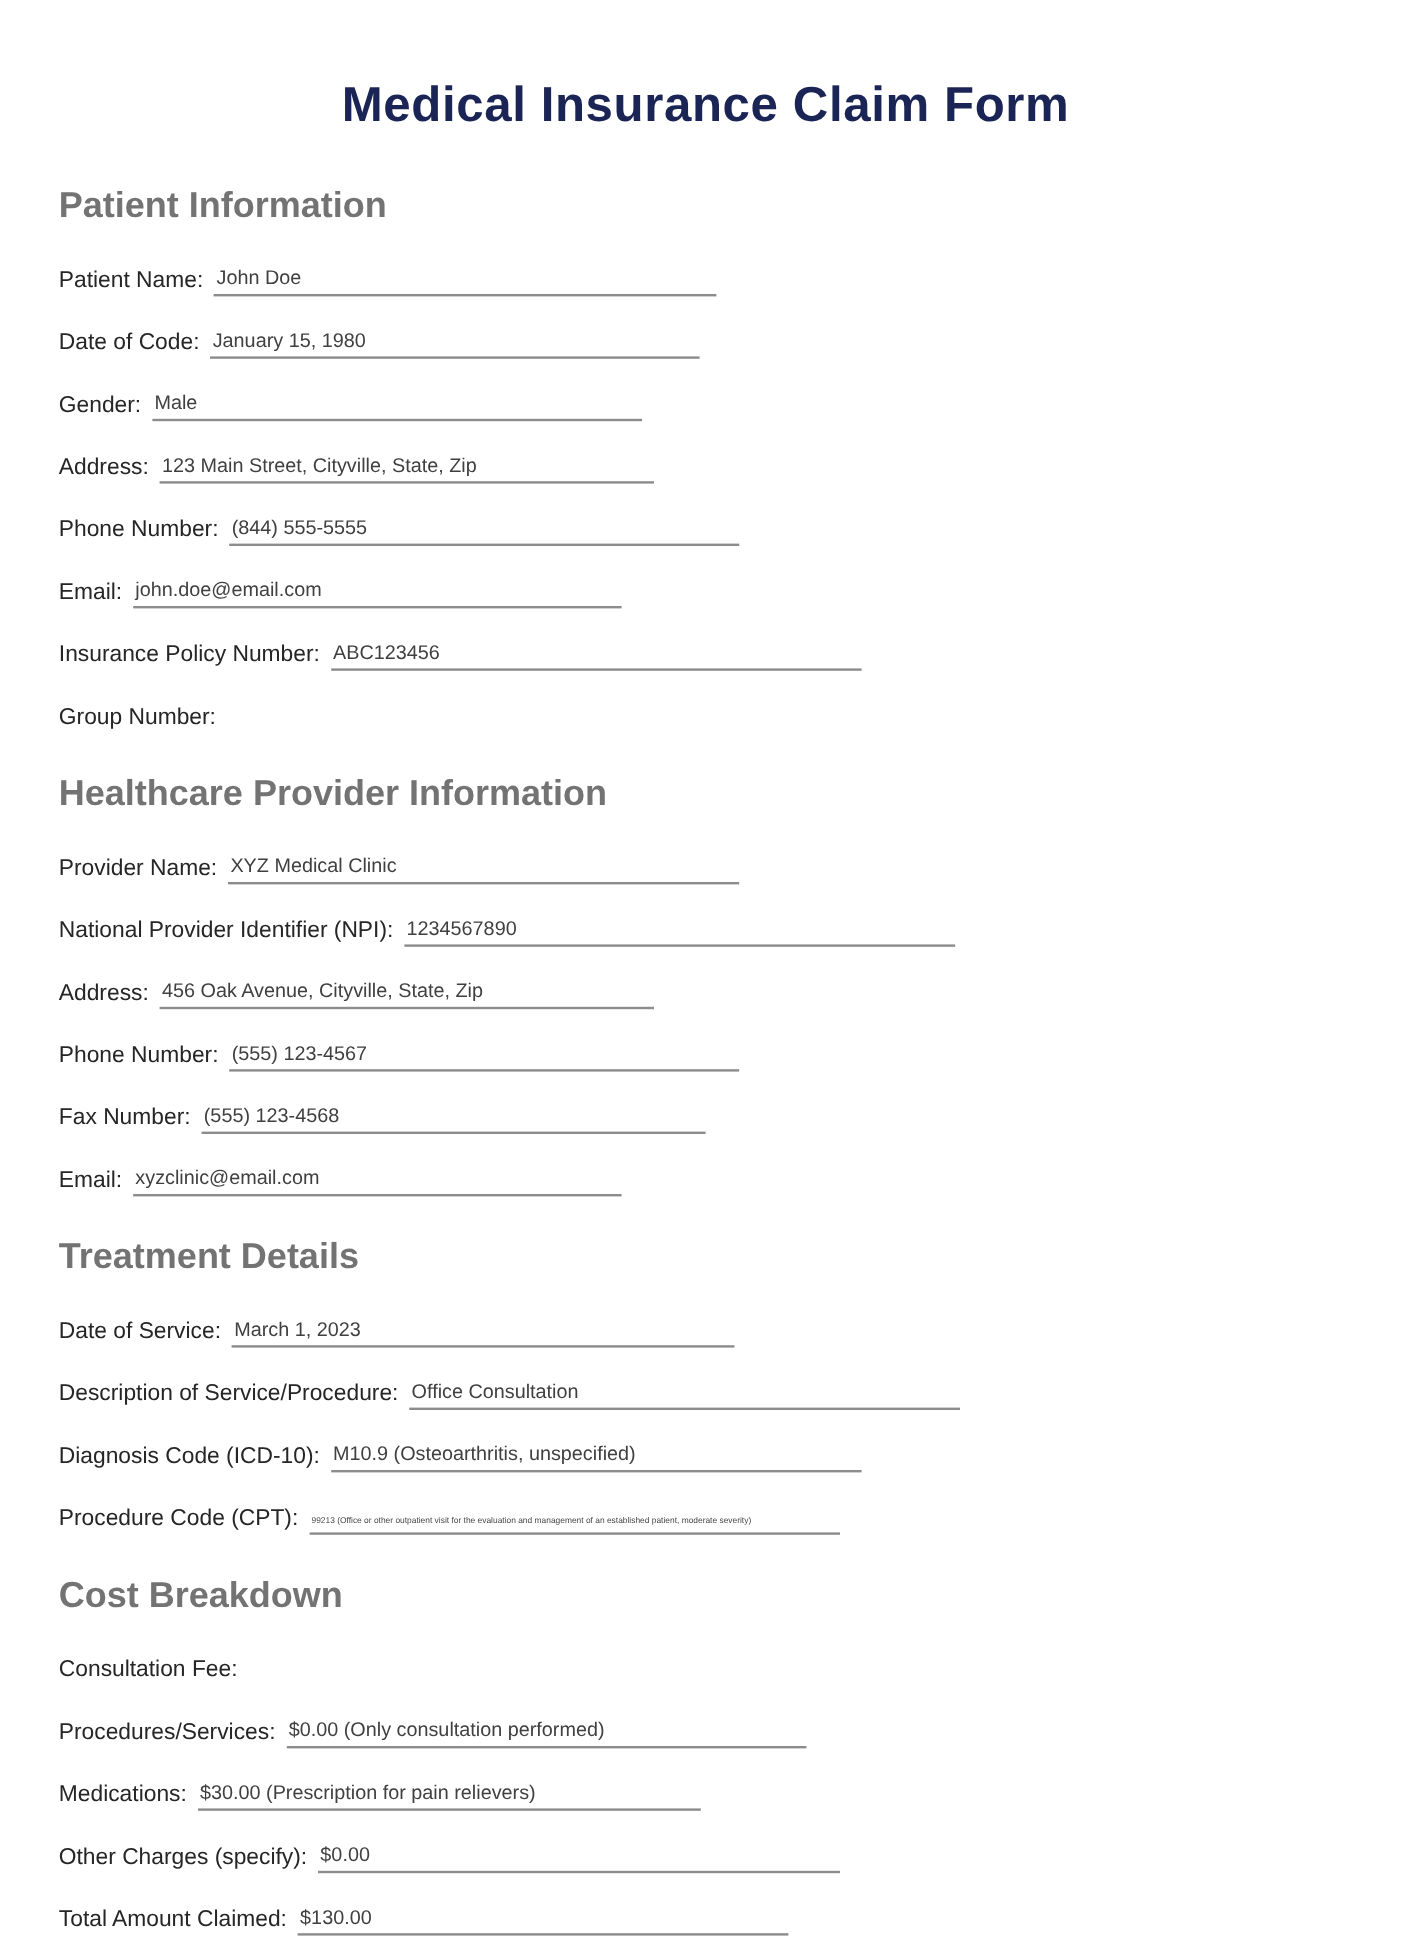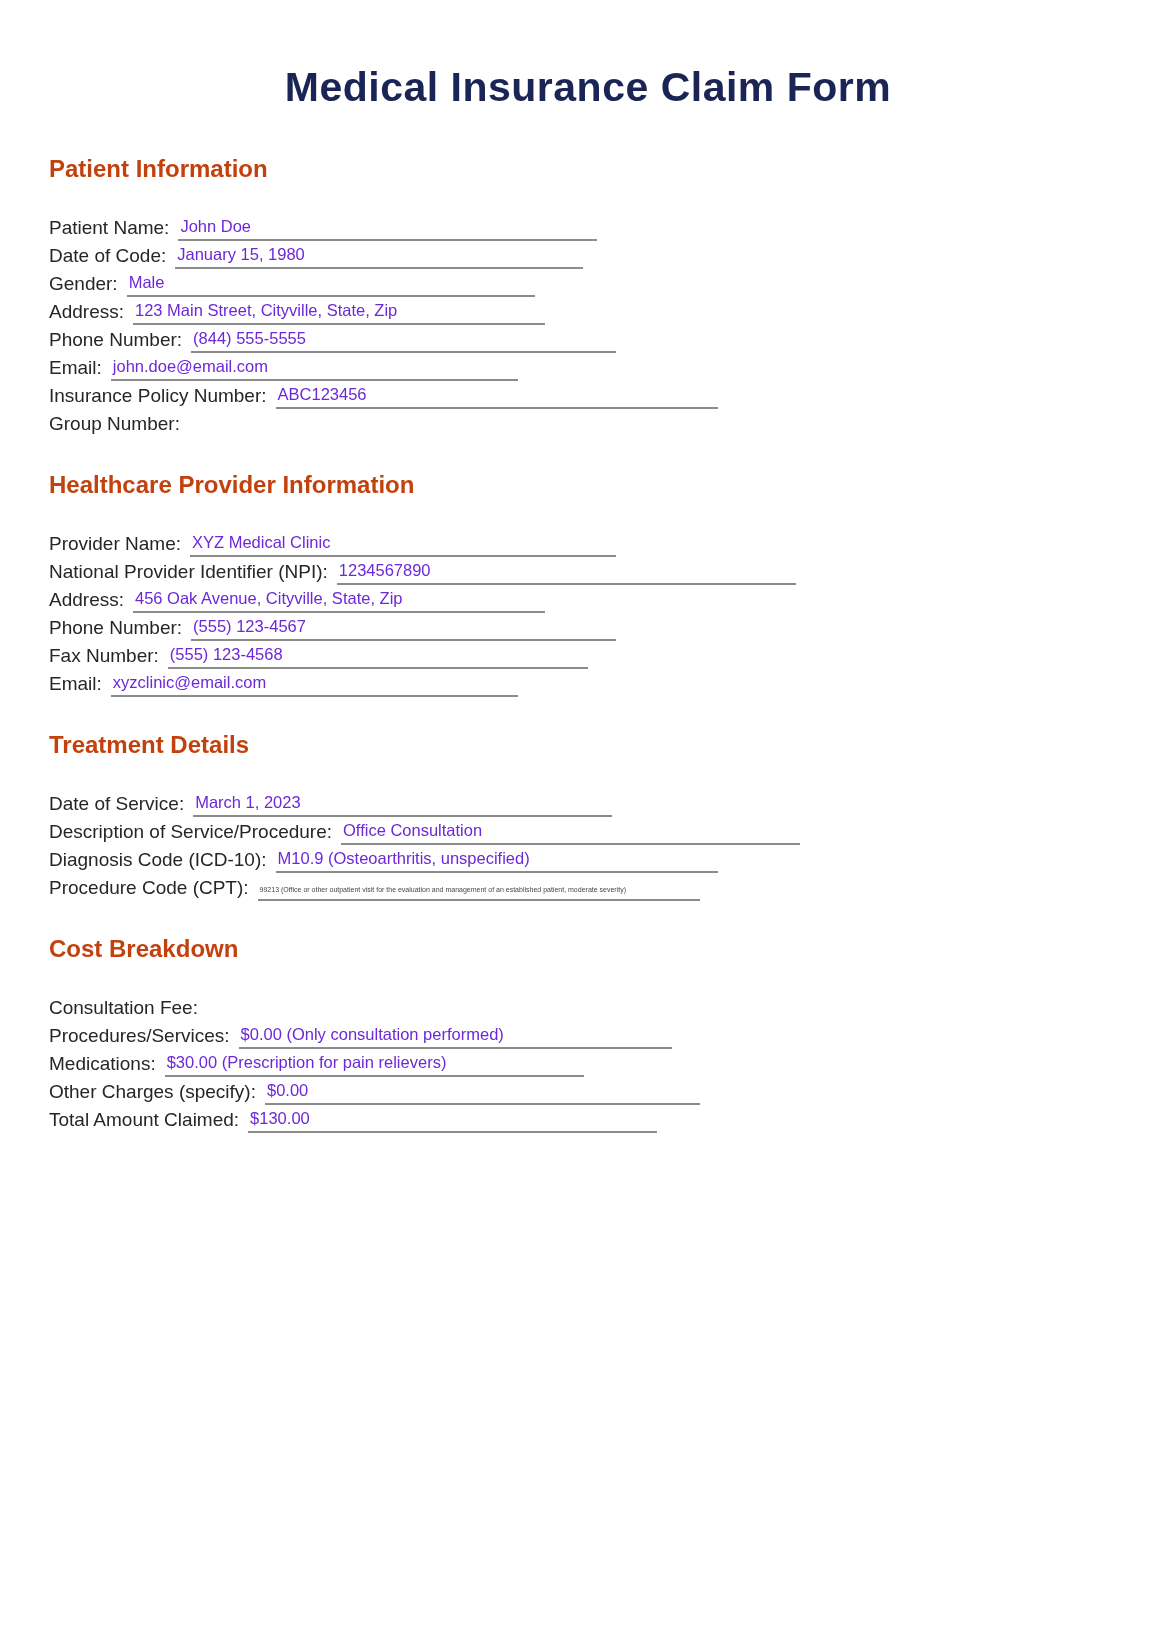--- a/index.html
+++ b/index.html
@@ -17,50 +17,50 @@
   }
   .page-title {
     text-align: center;
     font-size: 41px;
     font-weight: bold;
     color: #1b2555;
     margin: 64px 0 0 0;
     letter-spacing: 0.5px;
   }
   .section-heading {
-    font-size: 24px;
+    font-size: 30px;
     font-weight: bold;
-    color: #c2410c;
+    color: #737373;
     margin: 34px 0 30px 0;
   }
   .section-heading.first {
     margin-top: 44px;
   }
   .field-row {
     display: flex;
     align-items: flex-end;
     height: 28px;
-    margin-bottom: 0;
+    margin-bottom: 24px;
   }
   .flabel {
     font-size: 19px;
     color: #262626;
     white-space: nowrap;
     padding-bottom: 2px;
   }
   .fline {
     flex: 1;
     margin-left: 9px;
     border-bottom: 2px solid #8c8c8c;
     padding: 0 2px 3px 2px;
     white-space: nowrap;
   }
   .fvalue {
     font-size: 16.5px;
-    color: #6d28d9;
+    color: #404040;
   }
   .fvalue.small-value {
     font-size: 7px;
     color: #474747;
   }
 </style>
 </head>
 <body>
 
 <h1 class="page-title">Medical Insurance Claim Form</h1>

